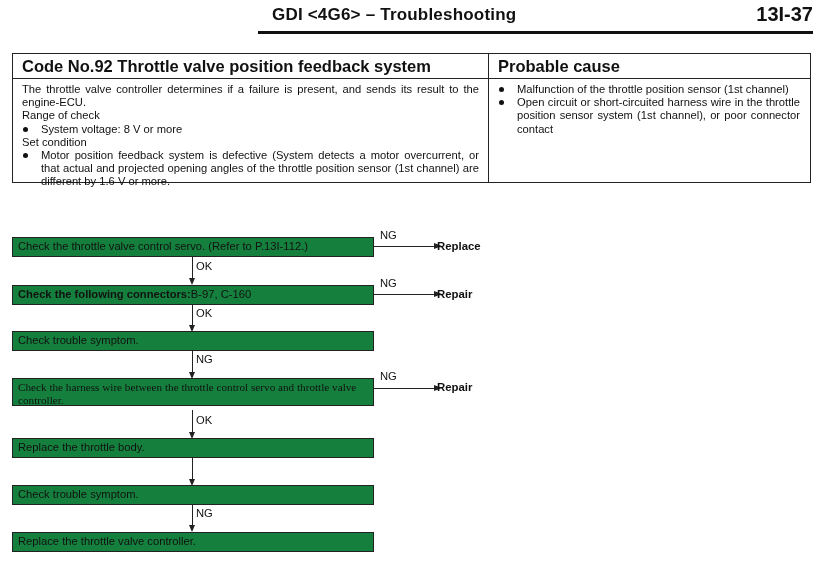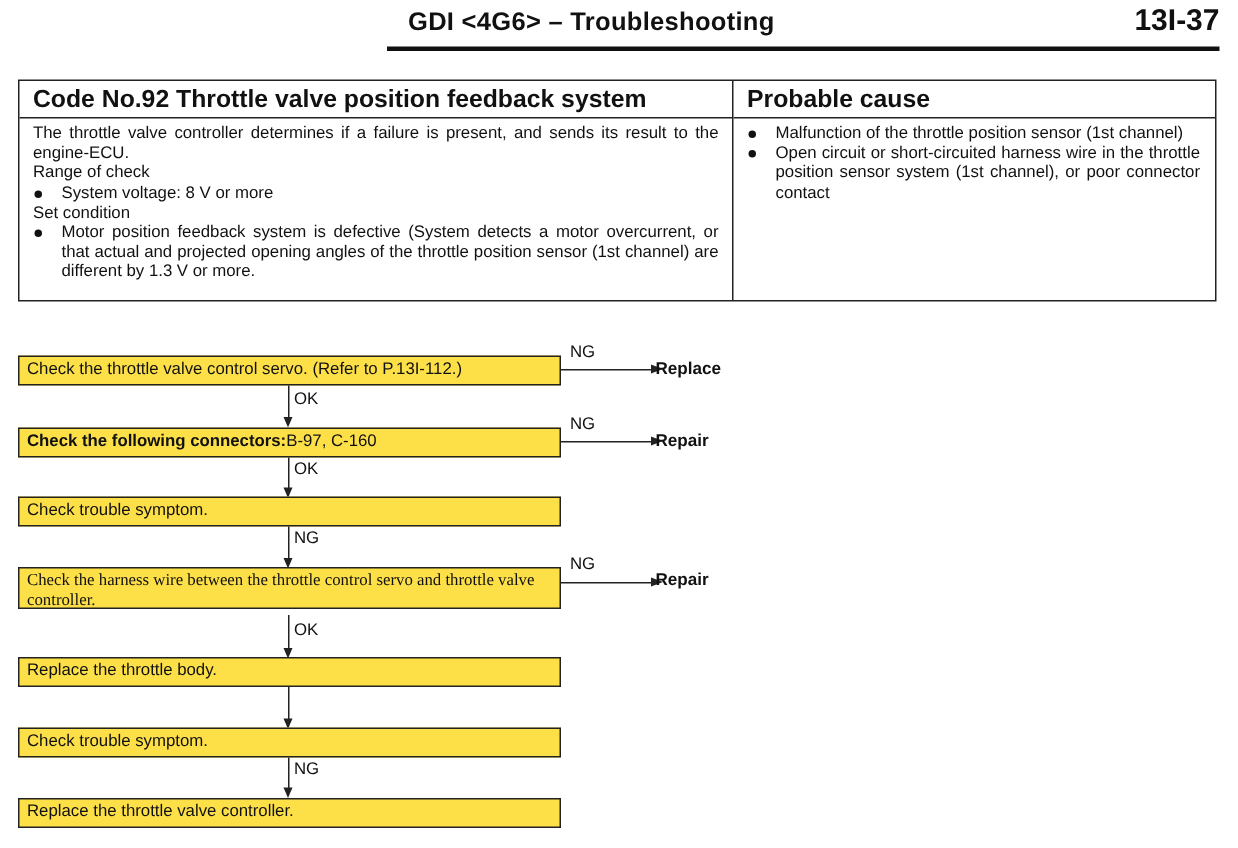--- a/index.html
+++ b/index.html
@@ -1,31 +1,31 @@
 <!DOCTYPE html>
 <html><head>
 <meta charset="utf-8">
 <style>
   html, body { margin:0; padding:0; background:#fff; }
   body { width:825px; height:565px; position:relative; overflow:hidden; font-family:"Liberation Sans", sans-serif; color:#111; }
   .hdr-title { position:absolute; left:272px; top:5px; font-size:17px; font-weight:bold; letter-spacing:0.2px; }
   .hdr-page { position:absolute; right:12px; top:3px; font-size:20px; font-weight:bold; }
   .hdr-rule { position:absolute; left:258px; top:31px; width:555px; height:3px; background:#111; }
 
-  .tbl { position:absolute; left:12px; top:53px; width:799px; height:148px; border:1px solid #222; box-sizing:border-box; }
+  .tbl { position:absolute; left:12px; top:53px; width:799px; height:130px; border:1px solid #222; box-sizing:border-box; }
   .col-l { position:absolute; left:0; top:0; width:476px; height:100%; border-right:1px solid #222; box-sizing:border-box; }
   .col-r { position:absolute; left:476px; top:0; right:0; height:100%; }
   .th { height:25px; border-bottom:1px solid #222; box-sizing:border-box; font-size:16.5px; font-weight:bold; padding:3px 0 0 9px; white-space:nowrap; }
   .td { font-size:11.2px; line-height:13.2px; padding:4px 9px 0 9px; }
   .td p { margin:0; text-align:justify; }
   .bul { position:relative; padding-left:19px; text-align:justify; }
   .bul::before { content:""; position:absolute; left:1px; top:4px; width:5px; height:5px; border-radius:50%; background:#111; }
   .col-r .td { padding-right:10px; }
 
-  .fbox { position:absolute; left:12px; width:362px; border:1px solid #222; box-sizing:border-box; font-size:11.2px; line-height:13px; padding:2px 5px; background:#fde047; }
+  .fbox { position:absolute; left:12px; width:362px; border:1px solid #222; box-sizing:border-box; font-size:11.2px; line-height:13px; padding:2px 5px; background:#15803d; }
   .fbox b { font-weight:bold; }
   .vline { position:absolute; left:192px; width:1px; background:#222; }
   .varrow { position:absolute; left:189px; width:0; height:0; border-left:3.5px solid transparent; border-right:3.5px solid transparent; border-top:7px solid #222; }
   .vlabel { position:absolute; left:196px; font-size:11.2px; }
   .hline { position:absolute; left:374px; width:62px; height:1px; background:#222; }
   .harrow { position:absolute; left:434px; width:0; height:0; border-top:3px solid transparent; border-bottom:3px solid transparent; border-left:8px solid #222; }
   .hlabel { position:absolute; left:380px; font-size:11.2px; }
   .hresult { position:absolute; left:437px; font-size:11.4px; font-weight:bold; }
 </style>
 </head>
@@ -38,21 +38,21 @@
 </div>
 
 <div class="tbl">
   <div class="col-l">
     <div class="th">Code No.92 Throttle valve position feedback system</div>
     <div class="td">
       <p>The throttle valve controller determines if a failure is present, and sends its result to the engine-ECU.</p>
       <p>Range of check</p>
       <p class="bul">System voltage: 8 V or more</p>
       <p>Set condition</p>
-      <p class="bul">Motor position feedback system is defective (System detects a motor overcurrent, or that actual and projected opening angles of the throttle position sensor (1st channel) are different by 1.3 V or more.</p>
+      <p class="bul">Motor position feedback system is defective (System detects a motor overcurrent, or that actual and projected opening angles of the throttle position sensor (1st channel) are different by 1.6 V or more.</p>
     </div>
   </div>
   <div class="col-r">
     <div class="th">Probable cause</div>
     <div class="td">
       <p class="bul">Malfunction of the throttle position sensor (1st channel)</p>
       <p class="bul">Open circuit or short-circuited harness wire in the throttle position sensor system (1st channel), or poor connector contact</p>
     </div>
   </div>
 </div>

